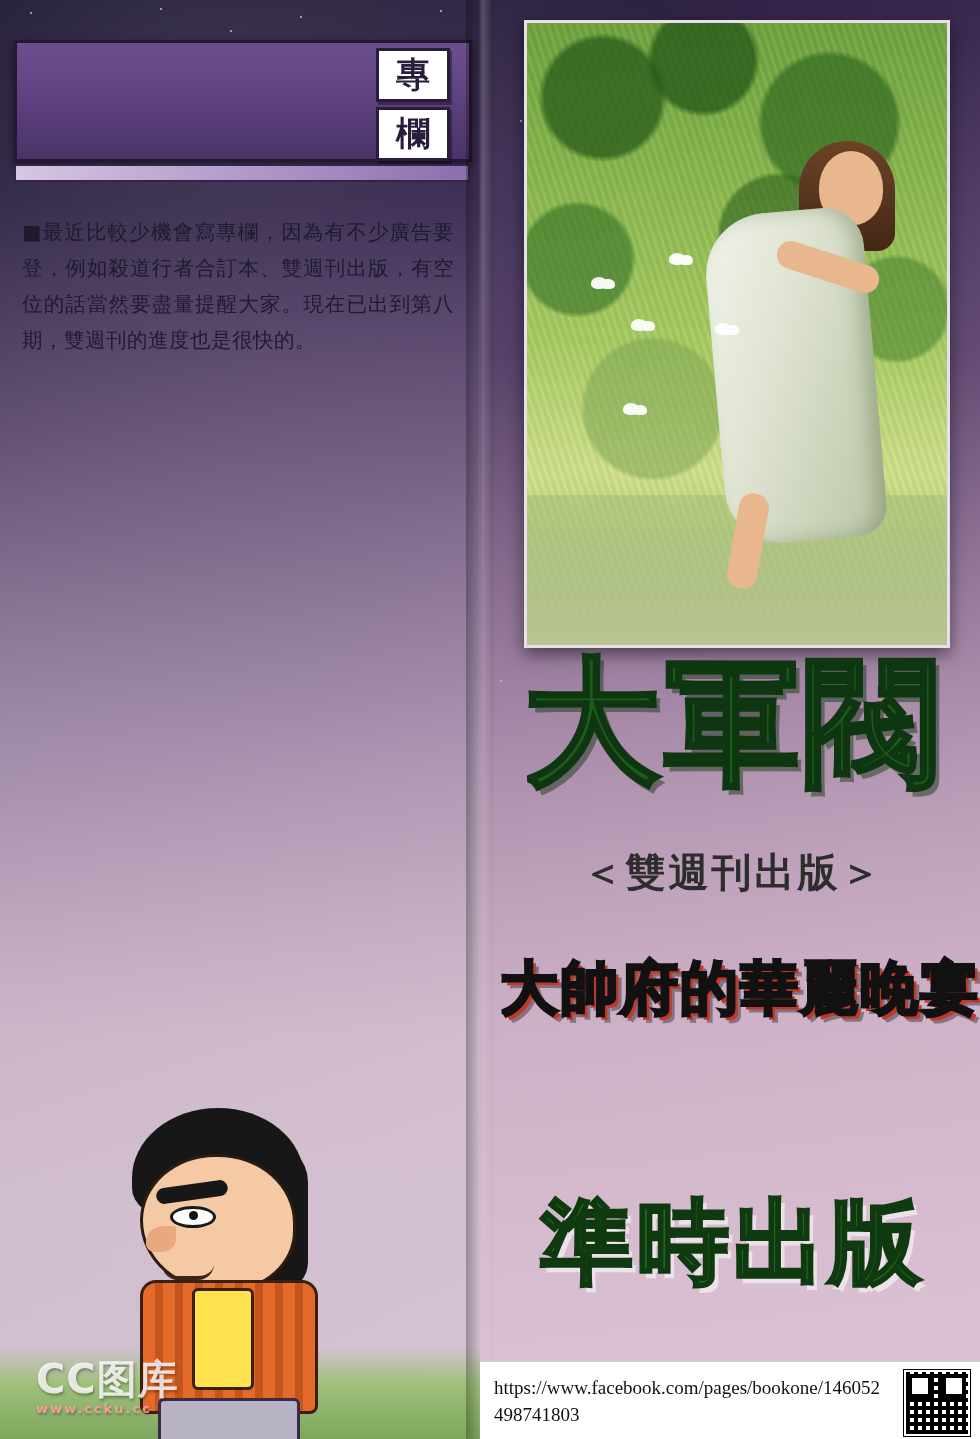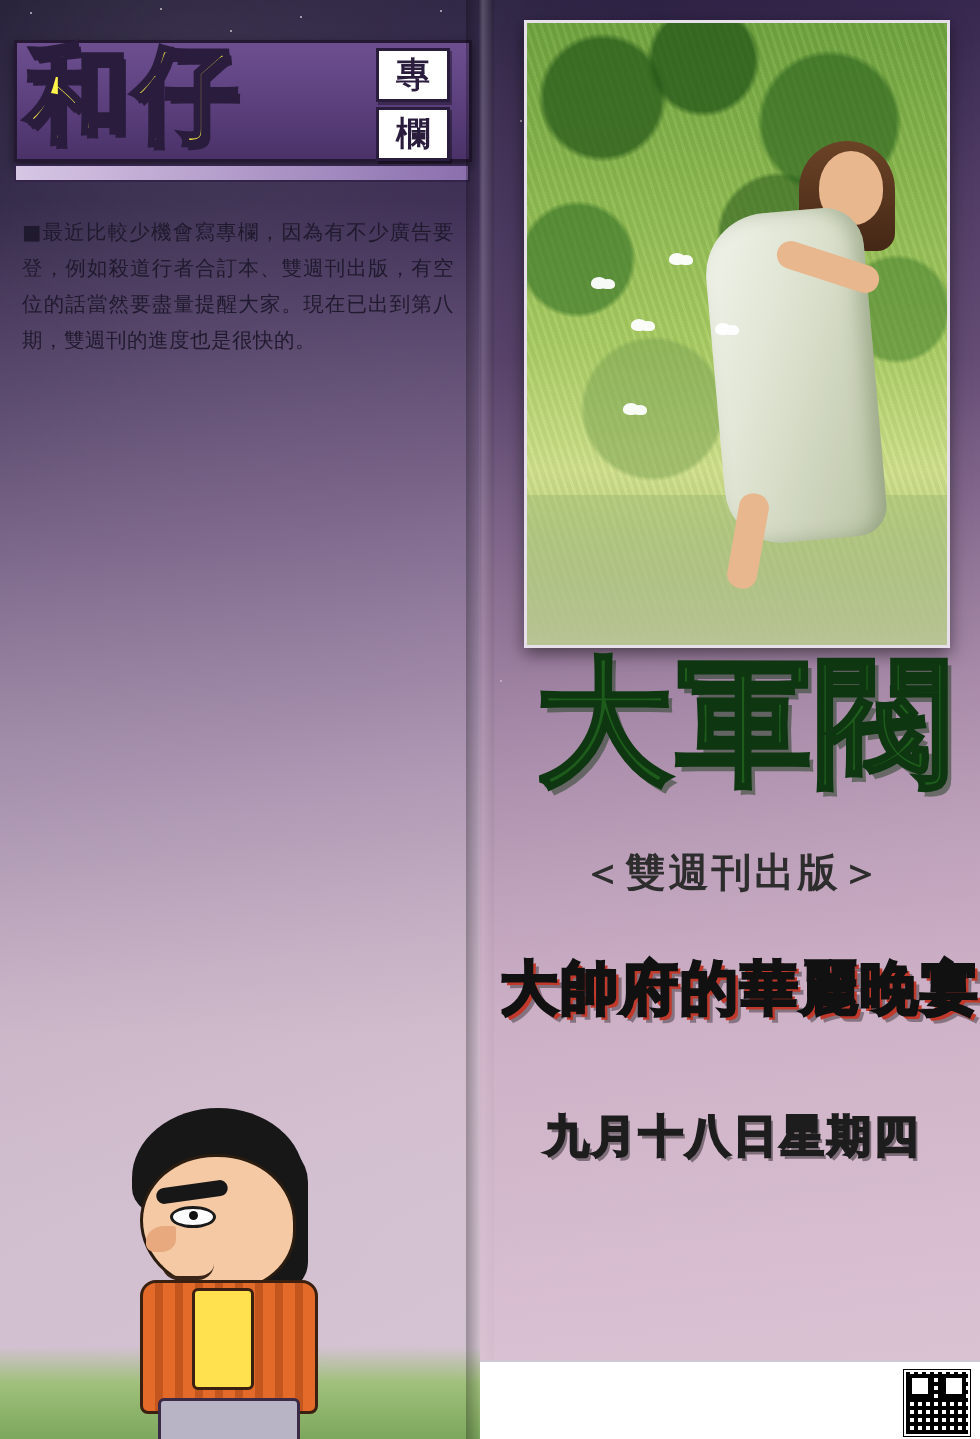--- a/index.html
+++ b/index.html
@@ -257,21 +257,21 @@
     position:absolute;
     width: 16px; height: 12px;
     background:#ffffff;
     border-radius: 50% 50% 40% 40%;
     box-shadow: 9px 1px 0 -1px #ffffff;
     opacity:.95;
   }
 
   
   .title-main {
-    position:absolute; left: 50px; top: 648px;
+    position:absolute; left: 38px; top: 648px;
     width: 430px;
     text-align:center;
     font-size: 138px;
     line-height: 150px;
     font-weight: bold;
     color: #1e5c1c;
     -webkit-text-stroke: 3px #0e3610;
     text-shadow: 5px 6px 0 rgba(12,48,12,.45);
     letter-spacing: 2px;
     white-space: nowrap;
@@ -391,21 +391,20 @@
     <i style="left:500px; top:680px"></i>
       <i style="left:940px; top:60px"></i>
     <i style="left:905px; top:150px"></i>
       <i style="left:520px; top:120px"></i>
   </div>
 
   <div class="left-col">
 
     <div class="banner">
       <div class="banner-plate"></div>
-      <div class="banner-title">和仔</div>
       <div class="banner-sub">
         <span>專</span>
         <span>欄</span>
       </div>
       <div class="banner-underline"></div>
     </div>
 
     <div class="article">
       <p>■最近比較少機會寫專欄，因為有不少廣告要登，例如殺道行者合訂本、雙週刊出版，有空位的話當然要盡量提醒大家。現在已出到第八期，雙週刊的進度也是很快的。</p>
     </div>
@@ -419,20 +418,24 @@
       <div class="char-brow"></div>
       <div class="char-eye"></div>
       <div class="char-nose"></div>
       <div class="char-mouth"></div>
       <div class="char-body"></div>
       <div class="char-shirt"></div>
       <div class="char-pants"></div>
 
     </div>
 
+    <div class="watermark">
+      <span>CC图库</span>
+      <small>www.ccku.cc</small>
+    </div>
   </div>
 
   <div class="spine"></div>
 
   <div class="right-col">
 
     <div class="cover-art">
       <div class="foliage"></div>
       <div class="path"></div>
       <div class="figure-hair"></div>
@@ -443,20 +446,21 @@
       <div class="butterfly" style="left:64px;  top:254px"></div>
       <div class="butterfly" style="left:104px; top:296px"></div>
       <div class="butterfly" style="left:142px; top:230px"></div>
       <div class="butterfly" style="left:96px;  top:380px"></div>
       <div class="butterfly" style="left:188px; top:300px"></div>
     </div>
 
     <div class="title-main">大軍閥</div>
     <div class="title-volume">＜雙週刊出版＞</div>
     <div class="title-episode">大帥府的華麗晚宴</div>
-    <div class="title-date">九月十八日星期四</div>
+    <div class="title-release">準時出版</div>
   </div>
 
   <div class="footer">
+    <div class="footer-url">https://www.facebook.com/pages/bookone/146052498741803</div>
     <div class="qr"></div>
   </div>
 
 </div>
 
 </body></html>

